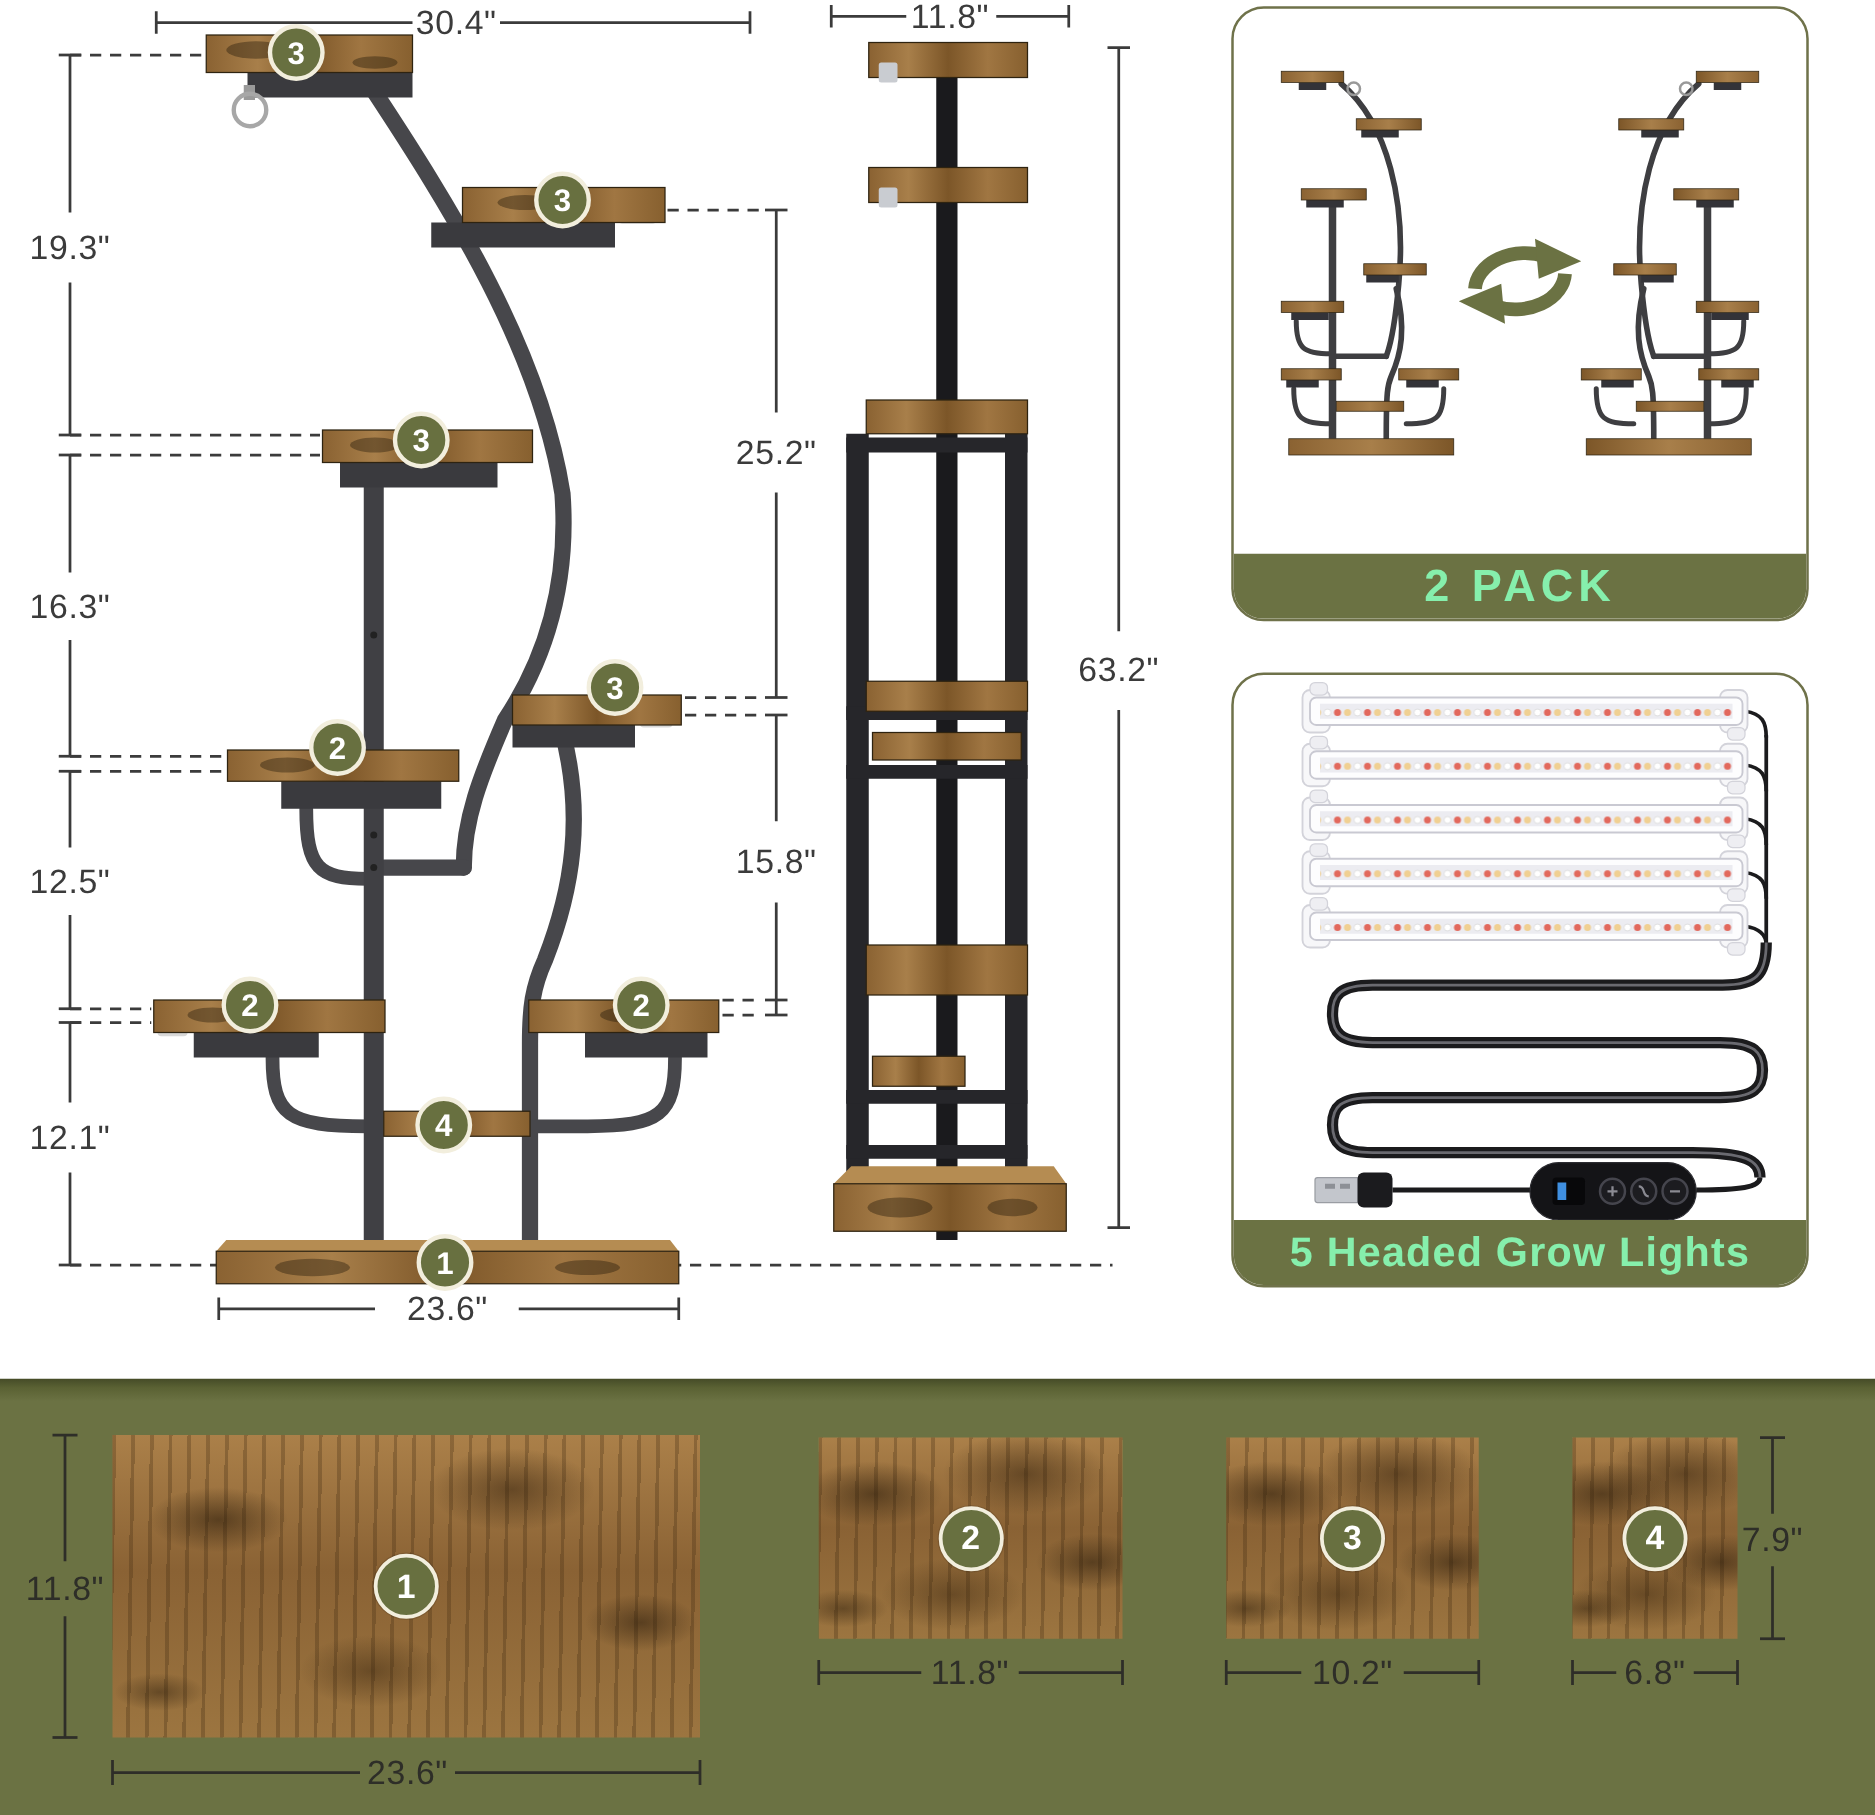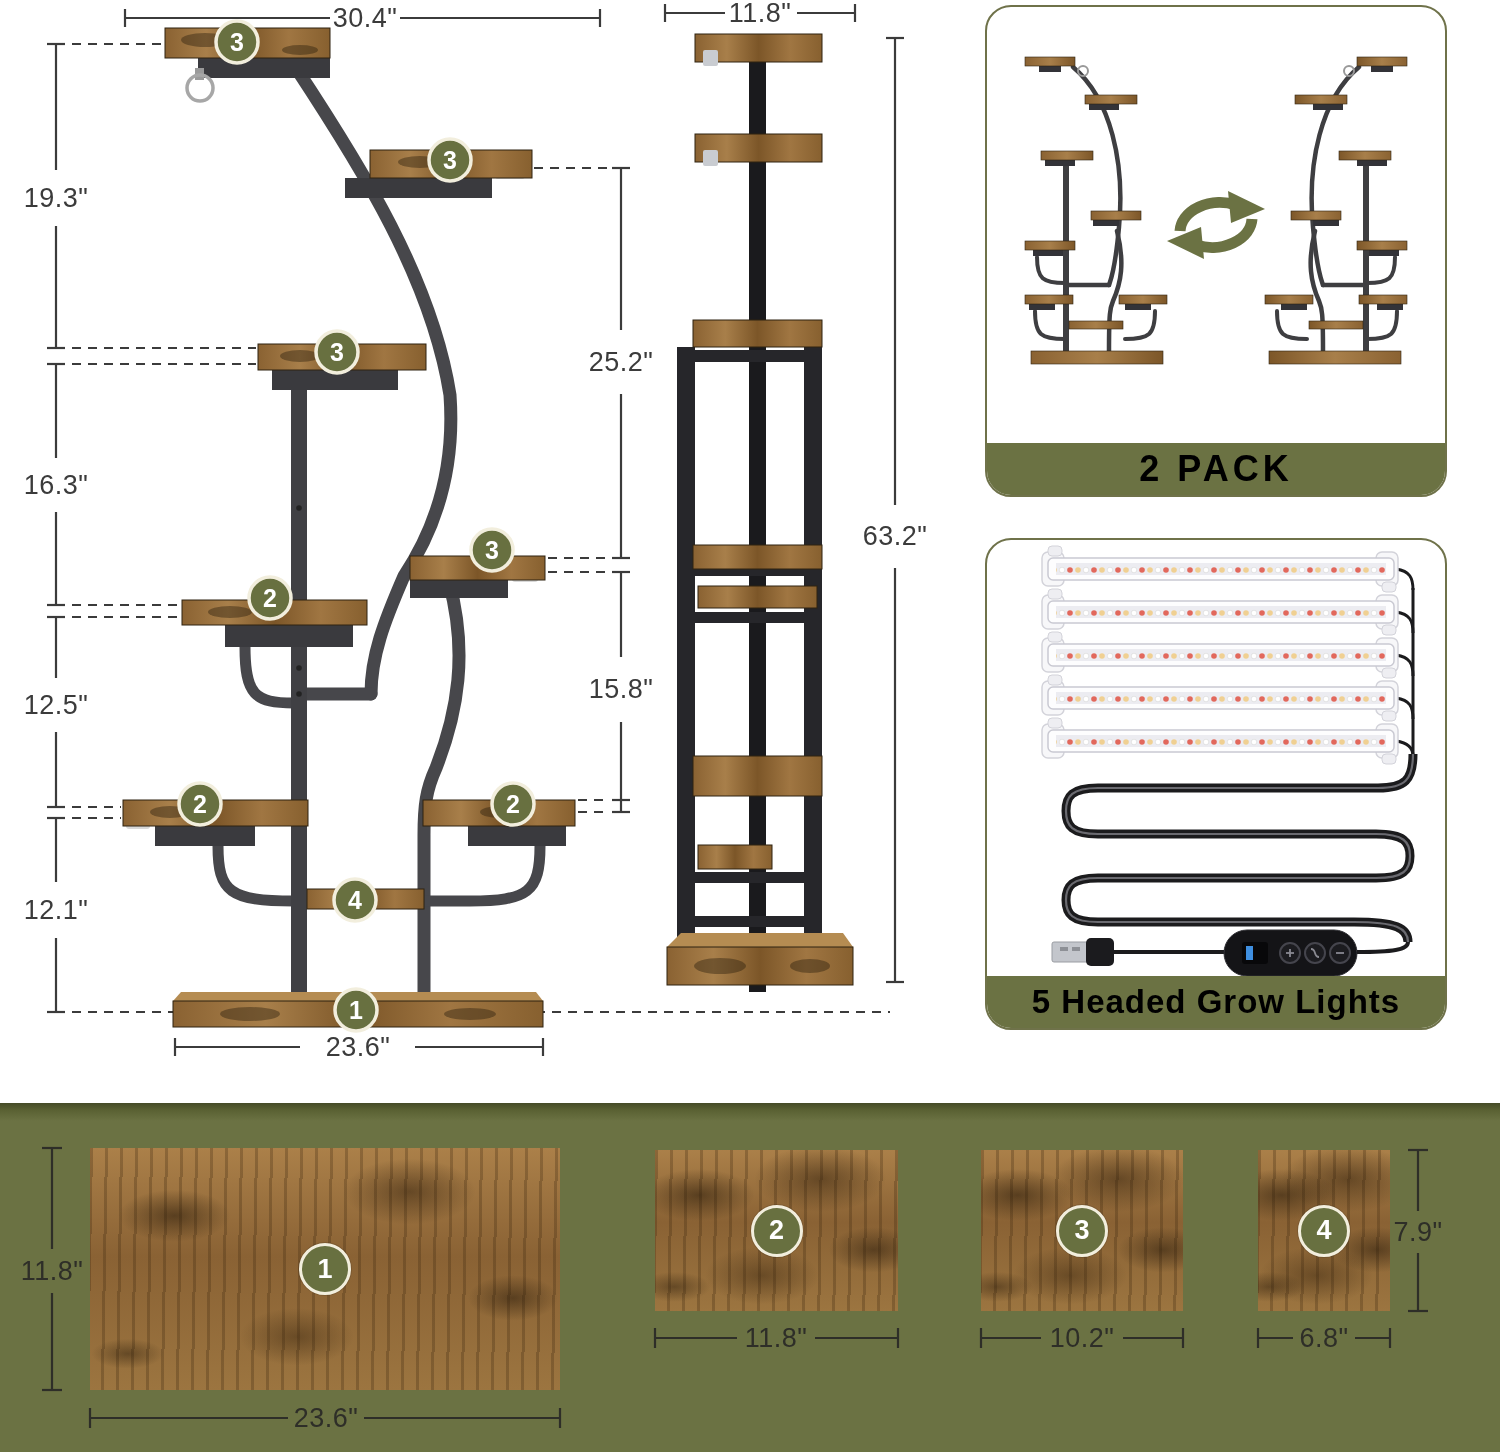--- a/index.html
+++ b/index.html
@@ -4,21 +4,21 @@
 <style>
   html,body{margin:0;padding:0;background:#ffffff;}
   .screen{position:relative;width:1500px;height:1452px;background:#ffffff;overflow:hidden;
           font-family:"Liberation Sans",sans-serif;}
   svg text{font-family:"Liberation Sans",sans-serif;}
   .dim-text{fill:#3b3b3b;font-size:27px;letter-spacing:.5px;}
   .badge-num{fill:#ffffff;font-size:25px;font-weight:bold;}
   .card{position:absolute;width:462px;background:#ffffff;border:2px solid #6f724a;
         border-radius:26px;box-sizing:border-box;overflow:hidden;}
   .card-banner{position:absolute;left:0;right:0;bottom:0;height:52px;background:#6b7243;
-        display:flex;align-items:center;justify-content:center;color:#000000;}
+        display:flex;align-items:center;justify-content:center;color:#86efac;}
   .banner-2pack{font-size:36px;letter-spacing:4px;font-weight:bold;}
   .banner-lights{font-size:33px;letter-spacing:1px;font-weight:bold;}
   .strip{position:absolute;left:0;top:1103px;width:1500px;height:349px;
          background:linear-gradient(180deg,#454b27 0px,#5a6133 7px,#6b7243 18px);}
   .wood{background:
       radial-gradient(ellipse 90px 42px at 18% 28%, rgba(38,24,8,.55), transparent 62%),
       radial-gradient(ellipse 110px 55px at 68% 18%, rgba(45,28,10,.5), transparent 60%),
       radial-gradient(ellipse 95px 48px at 44% 78%, rgba(52,33,12,.45), transparent 60%),
       radial-gradient(ellipse 75px 38px at 90% 62%, rgba(35,22,8,.5), transparent 60%),
       radial-gradient(ellipse 60px 25px at 8% 85%, rgba(40,26,9,.45), transparent 60%),

